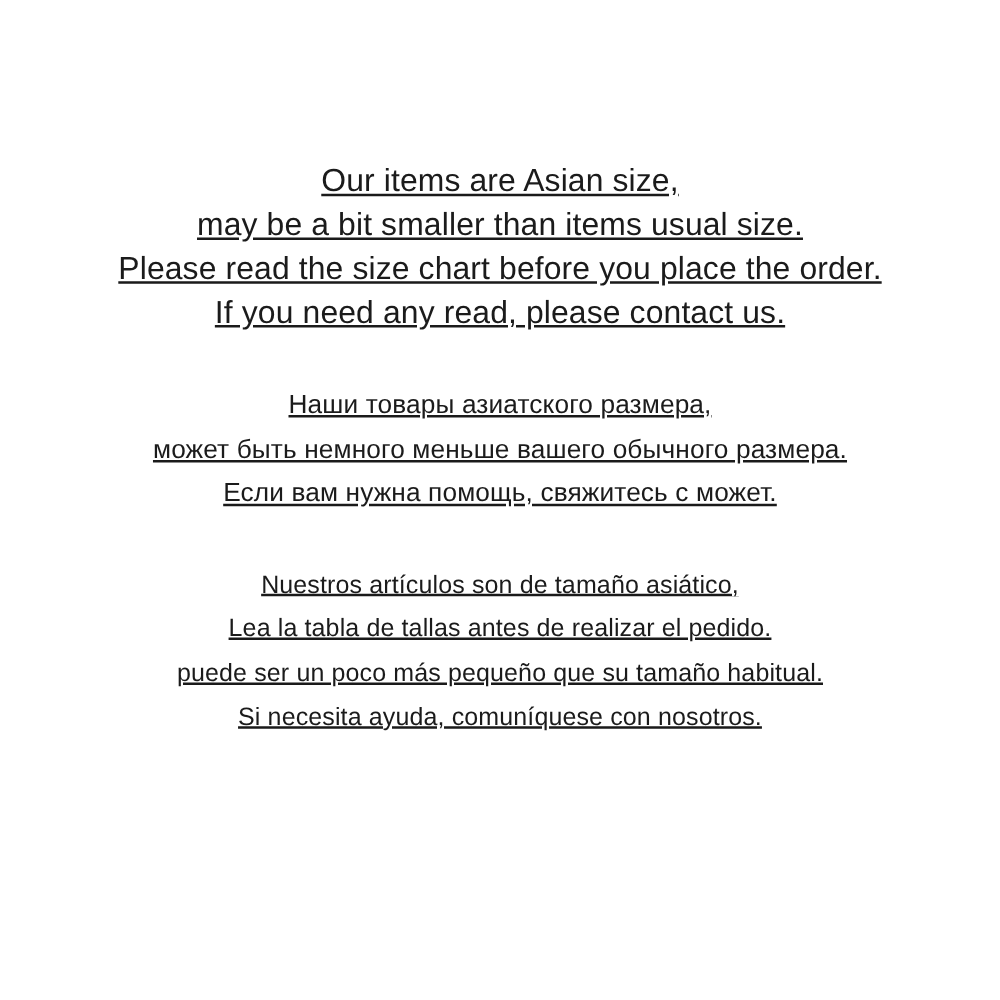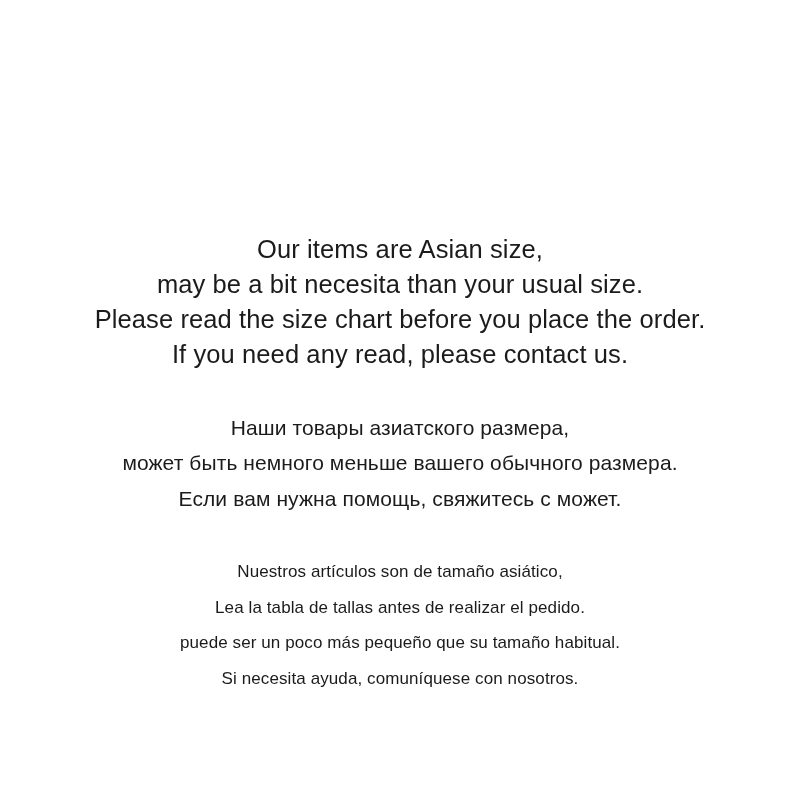--- a/index.html
+++ b/index.html
@@ -13,55 +13,56 @@
     font-family: "Liberation Sans", sans-serif;
     color: #1a1a1a;
     overflow: hidden;
   }
   .page {
     width: 800px;
     height: 800px;
     box-sizing: border-box;
     display: flex;
     flex-direction: column;
-    justify-content: center;
+    justify-content: flex-start;
     align-items: center;
     padding-top: 128px;
+    text-decoration: underline;
   }
   .block {
     width: 790px;
     text-align: center;
   }
   .block + .block {
     margin-top: 38px;
   }
   .line {
     font-size: 25.5px;
     line-height: 35px;
     letter-spacing: 0.1px;
     white-space: nowrap;
     color: #1b1b1b;
   }
   .block-ru .line {
     font-size: 21px;
     line-height: 35.5px;
   }
   .block-es .line {
-    font-size: 17px;
+    font-size: 20px;
     line-height: 35.5px;
   }
 </style>
 </head>
 <body>
 
 <div class="page">
 
   <div class="block block-en">
     <div class="line">Our items are Asian size,</div>
-    <div class="line">may be a bit necesita than your usual size.</div>
+    <div class="line">may be a bit smaller than items usual size.</div>
     <div class="line">Please read the size chart before you place the order.</div>
     <div class="line">If you need any read, please contact us.</div>
   </div>
 
   <div class="block block-ru">
     <div class="line">Наши товары азиатского размера,</div>
     <div class="line">может быть немного меньше вашего обычного размера.</div>
     <div class="line">Если вам нужна помощь, свяжитесь с может.</div>
   </div>
 

